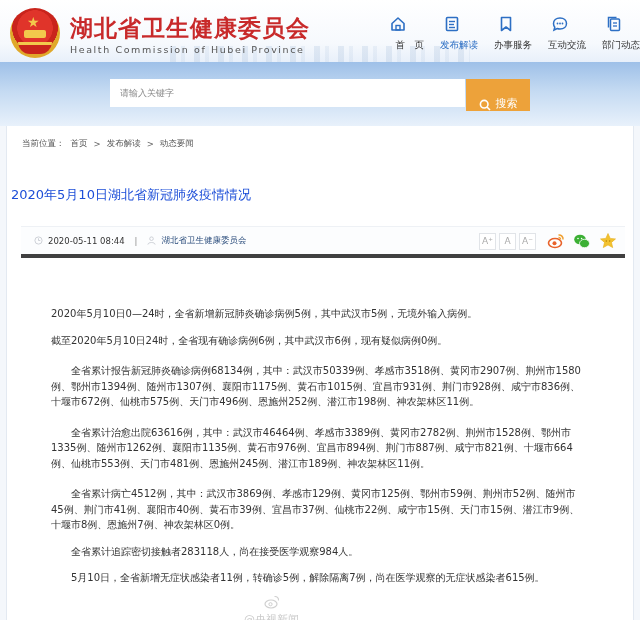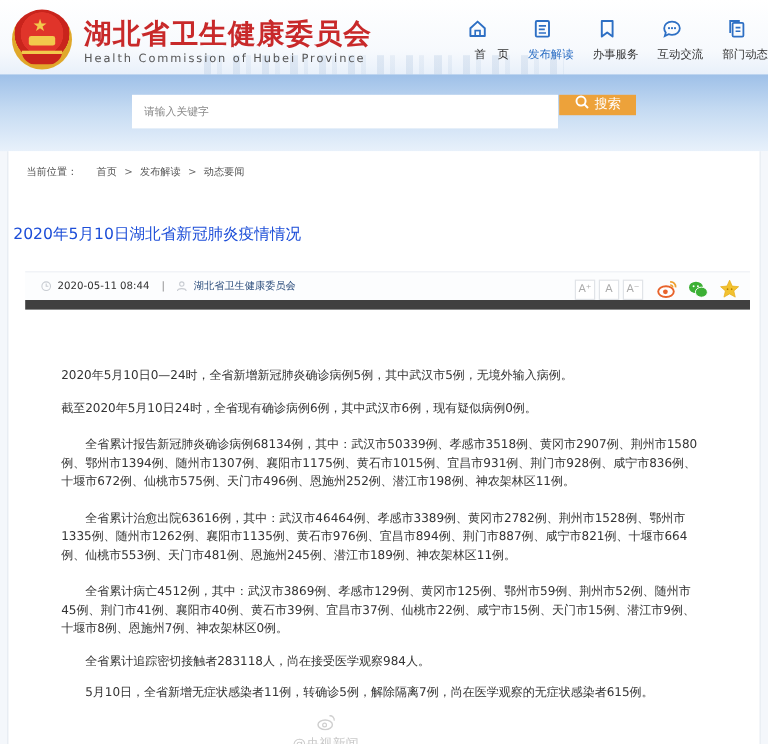--- a/index.html
+++ b/index.html
@@ -59,23 +59,23 @@
     background: linear-gradient(180deg, #9ec0e8 0%, #c4daf2 45%, #e8f1fb 100%);
   }
   .search-input {
     position: absolute; left: 110px; top: 17px; width: 355px; height: 28px;
     background: #fff; border: none; outline: none;
     padding-left: 10px; font-size: 9px; color: #888;
     font-family: Liberation Serif, serif;
   }
   .search-input::placeholder { color: #8a8a8a; }
   .search-button {
-    position: absolute; left: 466px; top: 17px; width: 64px; height: 17px;
+    position: absolute; left: 466px; top: 17px; width: 64px; height: 32px;
     background: #eda23a; color: #fff; border: none; cursor: pointer;
-    font-size: 11px; display: flex; align-items: flex-start; justify-content: center; gap: 5px;
+    font-size: 11px; display: flex; align-items: flex-end; justify-content: center; gap: 5px;
     font-family: "DejaVu Sans", sans-serif;
   }
 
   
   .card {
     position: absolute; left: 6px; top: 126px; width: 628px; height: 494px;
     background: #ffffff;
     border-left: 1px solid #e3e9f1; border-right: 1px solid #e3e9f1;
   }
   .breadcrumb {
@@ -84,21 +84,21 @@
   }
   .breadcrumb .sep { margin: 0 6px; color: #666; }
   .breadcrumb .crumb { cursor: pointer; }
   .article-title {
     position: absolute; left: 4px; top: 60px; width: 628px; text-align: left;
     font-size: 13px; color: #1d4ed8;
   }
   .meta-bar {
     position: absolute; left: 14px; top: 100px; width: 604px; height: 32px;
     background: #fcfdfe;
-    border-top: 1px solid #eef1f5; border-bottom: 8px solid #404040;
+    border-top: 1px solid #eef1f5; border-bottom: 4px solid #404040;
     display: flex; align-items: center;
   }
   .meta-left { display: flex; align-items: center; margin-left: 13px; font-size: 8.5px; color: #333; }
   .meta-left .divider { margin: 0 10px; color: #888; }
   .meta-left .author { color: #2b4d7c; }
   .meta-icon { width: 9px; height: 9px; margin-right: 5px; }
   .meta-right { position: absolute; right: 8px; top: 5px; display: flex; align-items: center; }
   .font-btn {
     width: 17px; height: 17px; margin-right: 3px; border: 1px solid #e1e4e8; background: #fff;
     font-size: 9px; color: #aaa; display: flex; align-items: center; justify-content: center; cursor: pointer;
@@ -184,21 +184,21 @@
         <circle cx="5.2" cy="5.2" r="3.8" fill="none" stroke="#fff" stroke-width="1.6"></circle>
         <line x1="8" y1="8" x2="11" y2="11" stroke="#fff" stroke-width="1.6"></line>
       </svg>
     <span>搜索</span>
   </button>
 </div>
 
 <div class="card">
   <div class="breadcrumb">
     <span>当前位置：</span>
-    <span class="crumb" style="margin-left:16px">首页</span>
+    <span class="crumb" style="margin-left:6px">首页</span>
     <span class="sep">&gt;</span>
     <span class="crumb">发布解读</span>
     <span class="sep">&gt;</span>
     <span class="crumb">动态要闻</span>
   </div>
 
   <h1 class="article-title" style="font-weight:normal">2020年5月10日湖北省新冠肺炎疫情情况</h1>
 
   <div class="meta-bar">
     <div class="meta-left">

